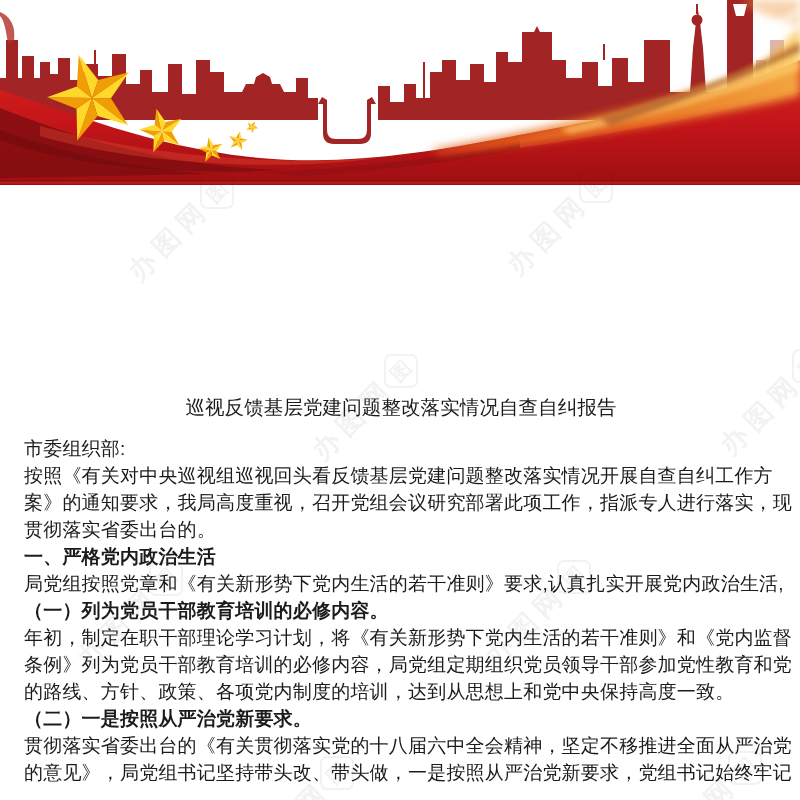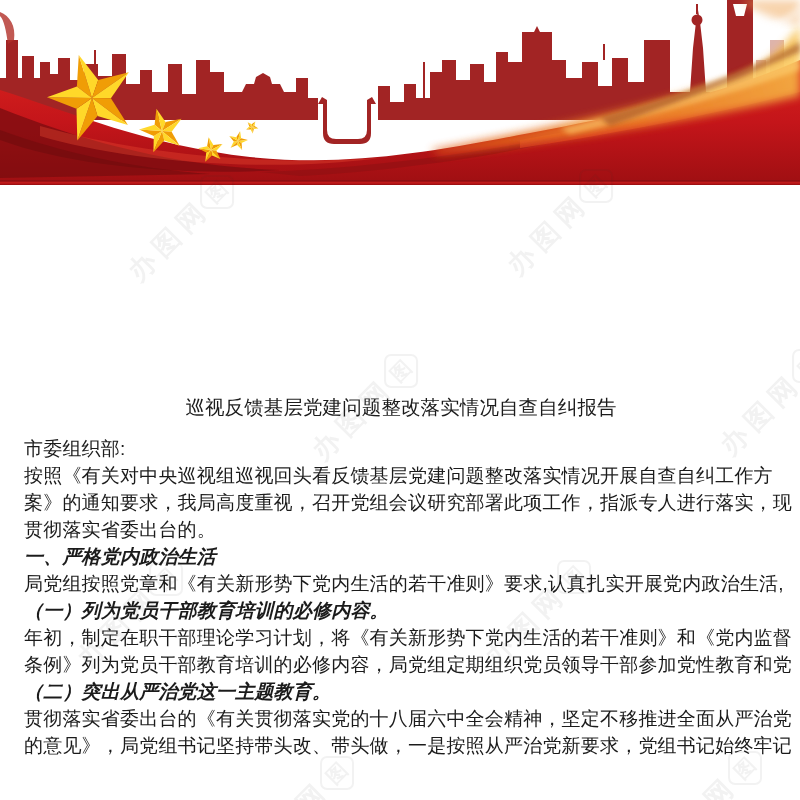--- a/index.html
+++ b/index.html
@@ -18,21 +18,21 @@
       width:30px;height:30px;border:2.5px solid rgba(40,40,40,0.062);border-radius:7px;
       transform:rotate(45deg);font-size:20px;}
   .wm .wm-logo span{transform:rotate(-45deg);}
 
   
   .doc{position:absolute;left:24px;right:22px;top:394px;z-index:2;color:#1b1b1b;
        font-size:19px;line-height:27px;letter-spacing:0.2px;}
   .doc .title{text-align:center;font-size:19.5px;letter-spacing:0.1px;margin-bottom:14px;
        white-space:nowrap;}
   .doc .line{white-space:nowrap;height:27px;}
-  .doc .line.bold{font-weight:bold;font-style:italic;}
+  .doc .line.bold{font-weight:bold;}
 </style>
 </head>
 <body>
 
 <div class="page">
 
   <svg class="banner" viewBox="0 0 800 185">
     <defs>
       <linearGradient id="gradRibbon" x1="0" y1="60" x2="0" y2="185" gradientUnits="userSpaceOnUse">
         <stop offset="0" stop-color="#d8231d"></stop>
@@ -169,21 +169,22 @@
     <div>
         <div class="line">市委组织部:</div>
         <div class="line">按照《有关对中央巡视组巡视回头看反馈基层党建问题整改落实情况开展自查自纠工作方</div>
         <div class="line">案》的通知要求，我局高度重视，召开党组会议研究部署此项工作，指派专人进行落实，现</div>
         <div class="line">贯彻落实省委出台的。</div>
         <div class="line bold">一、严格党内政治生活</div>
         <div class="line">局党组按照党章和《有关新形势下党内生活的若干准则》要求,认真扎实开展党内政治生活,</div>
         <div class="line bold">（一）列为党员干部教育培训的必修内容。</div>
         <div class="line">年初，制定在职干部理论学习计划，将《有关新形势下党内生活的若干准则》和《党内监督</div>
         <div class="line">条例》列为党员干部教育培训的必修内容，局党组定期组织党员领导干部参加党性教育和党</div>
-        <div class="line bold">（二）突出从严治党这一主题教育。</div>
+        <div class="line">的路线、方针、政策、各项党内制度的培训，达到从思想上和党中央保持高度一致。</div>
+        <div class="line bold">（二）一是按照从严治党新要求。</div>
         <div class="line">贯彻落实省委出台的《有关贯彻落实党的十八届六中全会精神，坚定不移推进全面从严治党</div>
         <div class="line">的意见》，局党组书记坚持带头改、带头做，一是按照从严治党新要求，党组书记始终牢记</div>
       </div>
   </div>
 
   <div class="wm-layer">
       <div class="wm" style="left: 181px; top: 228px;">
         <span>办</span>
         <span>图</span>
         <span>网</span>

